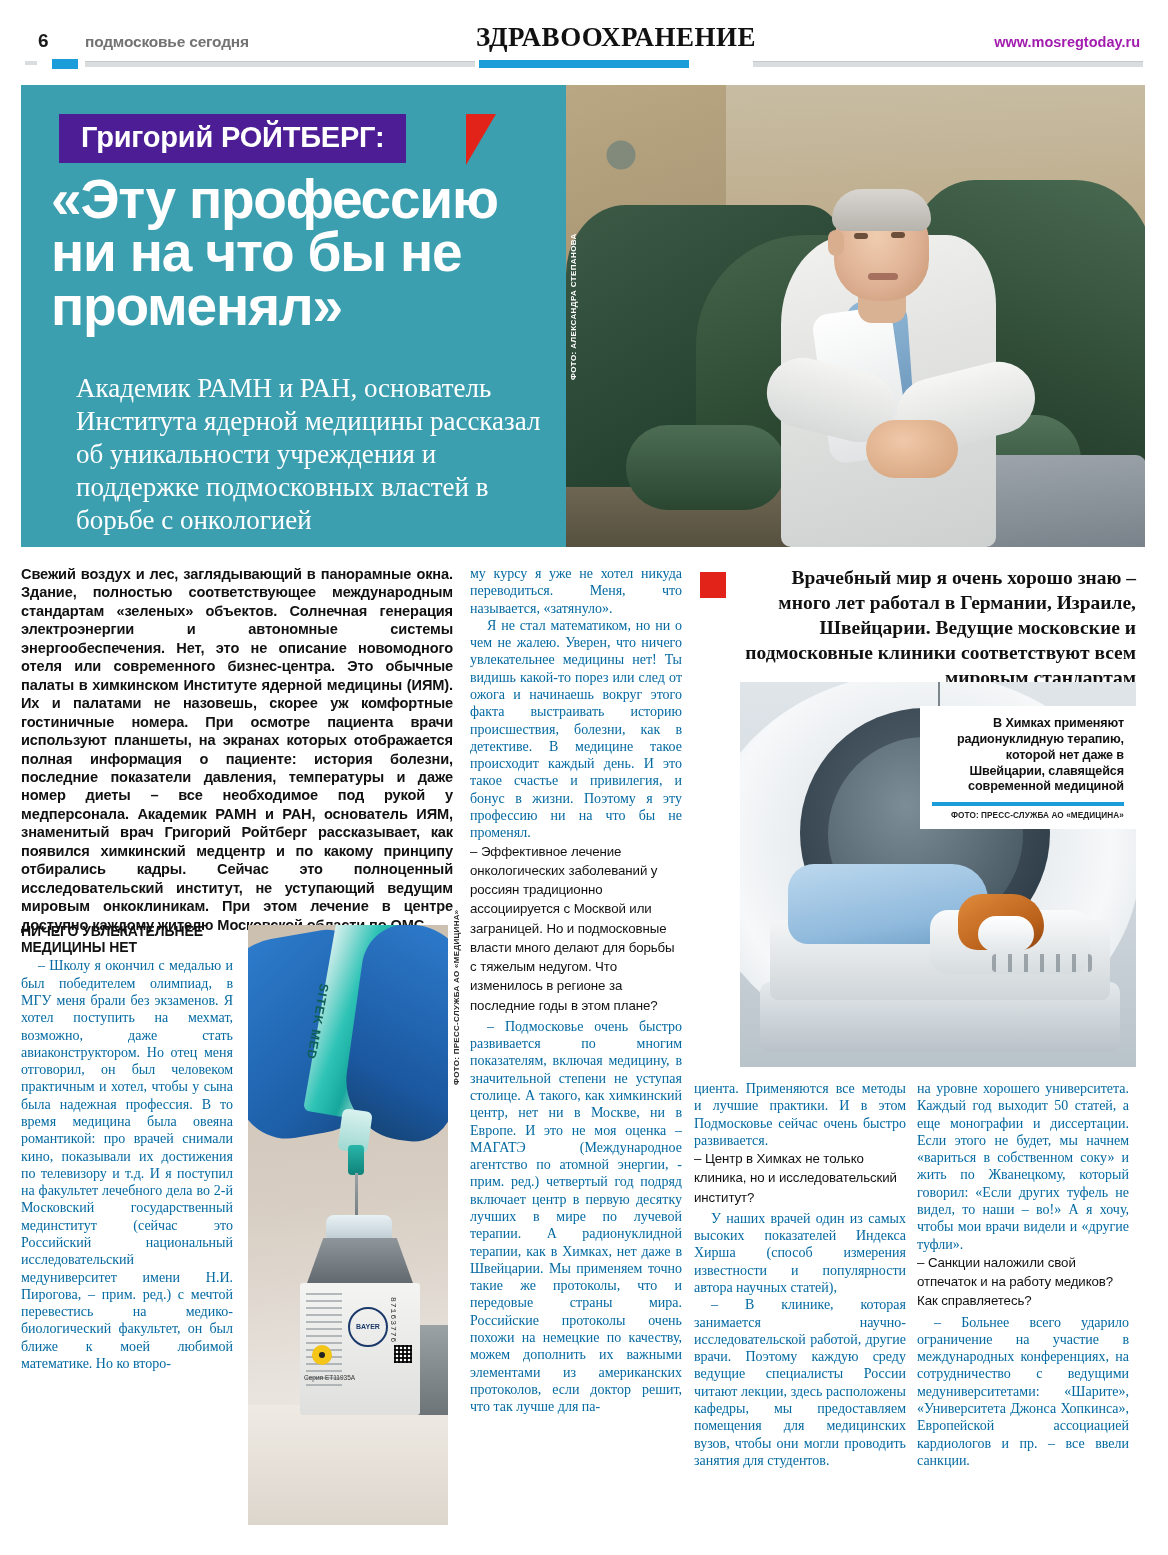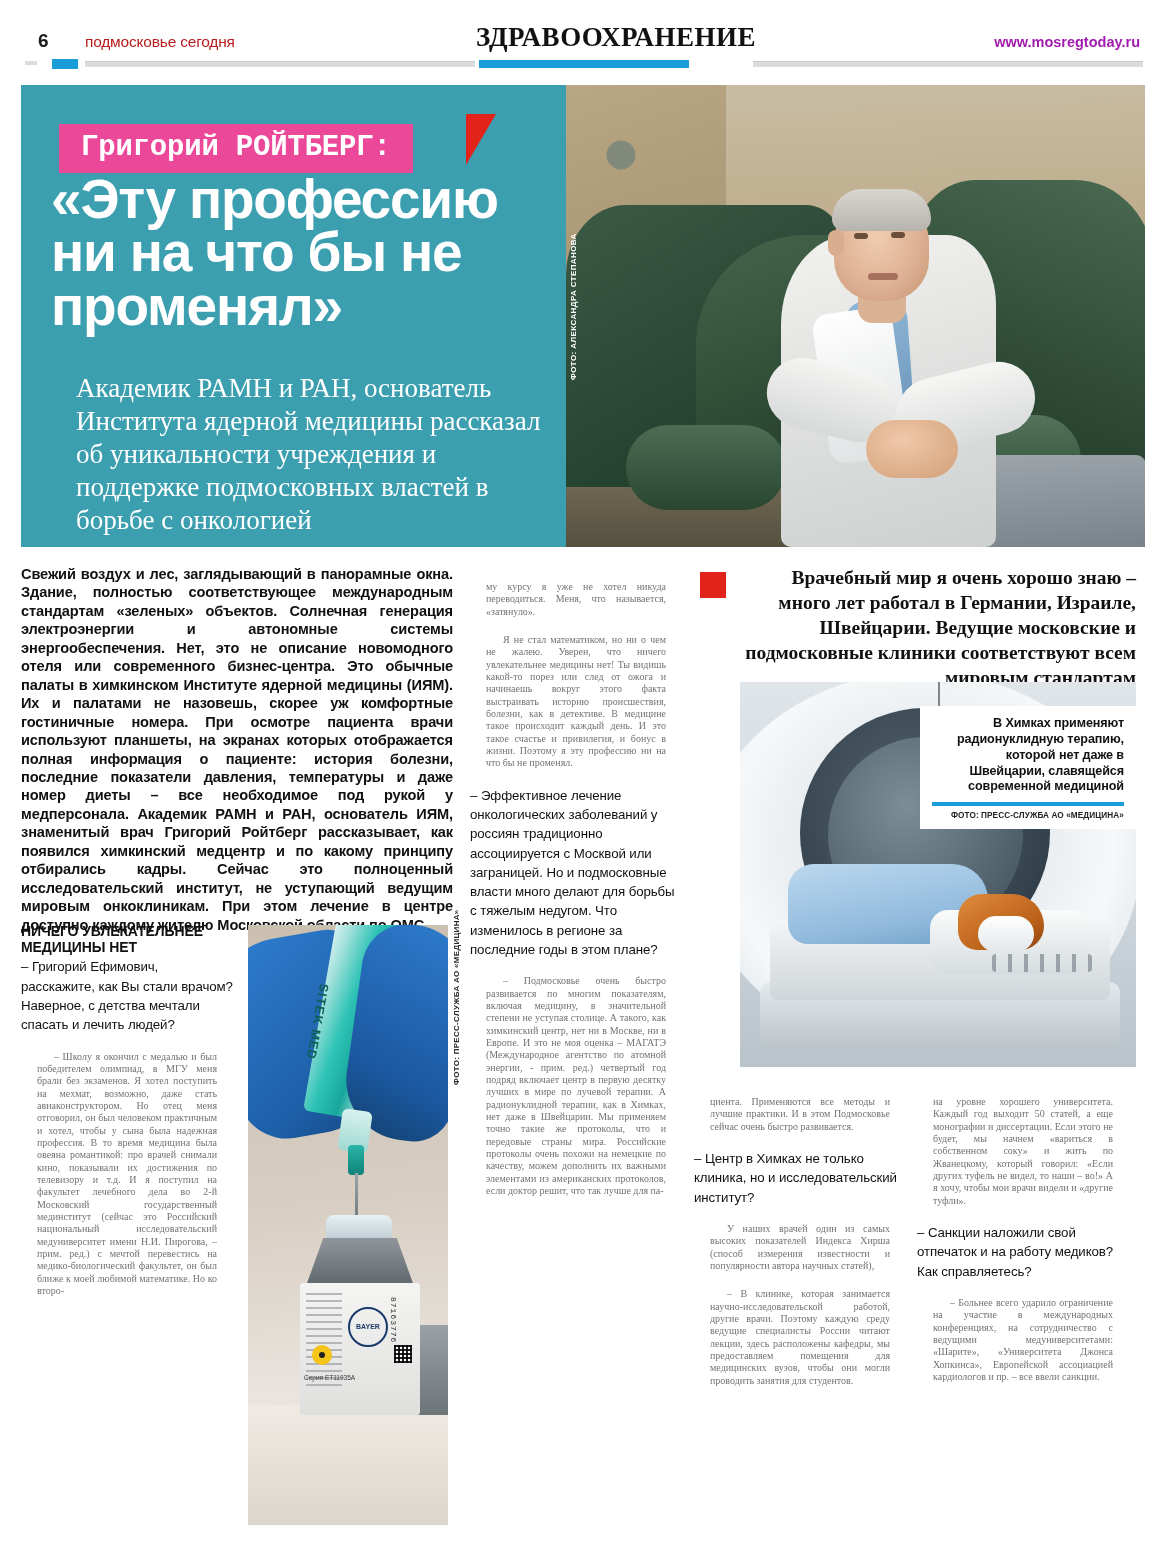--- a/index.html
+++ b/index.html
@@ -28,22 +28,22 @@
     left: 38px; top: 30px;
     font-size: 19px;
     font-weight: bold;
     color: #1a1a1a;
     font-family: "Liberation Sans", sans-serif;
   }
   .mh-paper {
     position: absolute;
     left: 85px; top: 33px;
     font-size: 15.5px;
-    font-weight: normal;
-    color: #b91c1c;
+    font-weight: bold;
+    color: #737373;
     letter-spacing: -0.2px;
   }
   .mh-section {
     position: absolute;
     left: 0; top: 22px;
     width: 1168px;
     text-align: center;
     font-family: "Liberation Serif", serif;
     font-size: 27px;
     font-weight: bold;
@@ -234,29 +234,28 @@
     transform-origin: left top;
     font-size: 8px;
     letter-spacing: 0.4px;
     font-weight: bold;
     color: #ffffff;
     white-space: nowrap;
   }
 
   .kicker {
     position: absolute;
-    left: 38px; top: 39px;
-    background: #ec4899;
+    left: 38px; top: 29px;
+    background: #4c1d95;
     color: #fff;
     font-size: 29px;
     font-weight: bold;
     padding: 7px 22px 9px 22px;
     letter-spacing: -0.2px;
     z-index: 4;
-    font-family: Liberation Mono, monospace;
   }
   .kicker-skew {
     position: absolute;
     left: 445px; top: 29px;
     width: 30px; height: 51px;
     background: #e2231a;
     clip-path: polygon(0 0, 100% 0, 0 100%);
     z-index: 3;
   }
   .hero-title {
@@ -304,26 +303,26 @@
   .question {
     font-size: 13.3px;
     font-weight: normal;
     line-height: 1.45;
     color: #111;
     margin: 0 0 3px 0;
     letter-spacing: -0.1px;
   }
   .serif-body {
     font-family: "Liberation Serif", serif;
-    font-size: 10px;
+    font-size: 14px;
     line-height: 1.235;
-    color: #737373;
+    color: #0369a1;
     text-align: justify;
     text-indent: 17px;
-    margin: 16px;
+    margin: 0;
   }
   .serif-body.cont { text-indent: 0; }
 
   .col {
     position: absolute;
     width: 212px;
   }
   #col1 { left: 21px;  top: 923px;  height: 620px; }
   #col2 { left: 470px; top: 565px;  width: 212px; height: 980px; }
   #col3 { left: 694px; top: 1080px; width: 212px; height: 470px; }
@@ -613,21 +612,20 @@
     <div class="kicker-skew"></div>
     <div class="kicker">Григорий РОЙТБЕРГ:</div>
     <div class="hero-title">«Эту профессию ни на что бы не променял»</div>
     <div class="hero-deck">Академик РАМН и РАН, основатель Института ядерной медицины рассказал об уникальности учреждения и поддержке подмосковных властей в борьбе с онкологией</div>
   </div>
 
   <div class="lead">Свежий воздух и лес, заглядывающий в панорамные окна. Здание, полностью соответствующее международным стандартам «зеленых» объектов. Солнечная генерация электроэнергии и автономные системы энергообеспечения. Нет, это не описание новомодного отеля или современного бизнес-центра. Это обычные палаты в химкинском Институте ядерной медицины (ИЯМ). Их и палатами не назовешь, скорее уж комфортные гостиничные номера. При осмотре пациента врачи используют планшеты, на экранах которых отображается полная информация о пациенте: история болезни, последние показатели давления, температуры и даже номер диеты – все необходимое под рукой у медперсонала. Академик РАМН и РАН, основатель ИЯМ, знаменитый врач Григорий Ройтберг рассказывает, как появился химкинский медцентр и по какому принципу отбирались кадры. Сейчас это полноценный исследовательский институт, не уступающий ведущим мировым онкоклиникам. При этом лечение в центре доступно каждому жителю Московской области по ОМС.</div>
 
   <div class="col" id="col1">
     <div class="subhead">НИЧЕГО УВЛЕКАТЕЛЬНЕЕ МЕДИЦИНЫ НЕТ</div>
-    <div class="question">– Григорий Ефимович, расскажите, как Вы стали врачом? Наверное, с детства мечтали спасать и лечить людей?</div>
     <p class="serif-body">– Школу я окончил с медалью и был победителем олимпиад, в МГУ меня брали без экзаменов. Я хотел поступить на мехмат, возможно, даже стать авиаконструктором. Но отец меня отговорил, он был человеком практичным и хотел, чтобы у сына была надежная профессия. В то время медицина была овеяна романтикой: про врачей снимали кино, показывали их достижения по телевизору и т.д. И я поступил на факультет лечебного дела во 2-й Московский государственный мединститут (сейчас это Российский национальный исследовательский медуниверситет имени Н.И. Пирогова, – прим. ред.) с мечтой перевестись на медико-биологический факультет, он был ближе к моей любимой математике. Но ко второ-</p>
   </div>
 
   <div class="photo-syringe">
     <div class="sy-bg"></div>
     <div class="sy-desk"></div>
     <div class="sy-glove1"></div>
     <div class="sy-barrel"></div>
     <div class="sy-barrel-txt">SITEK MED</div>
     <div class="sy-glove2"></div>

